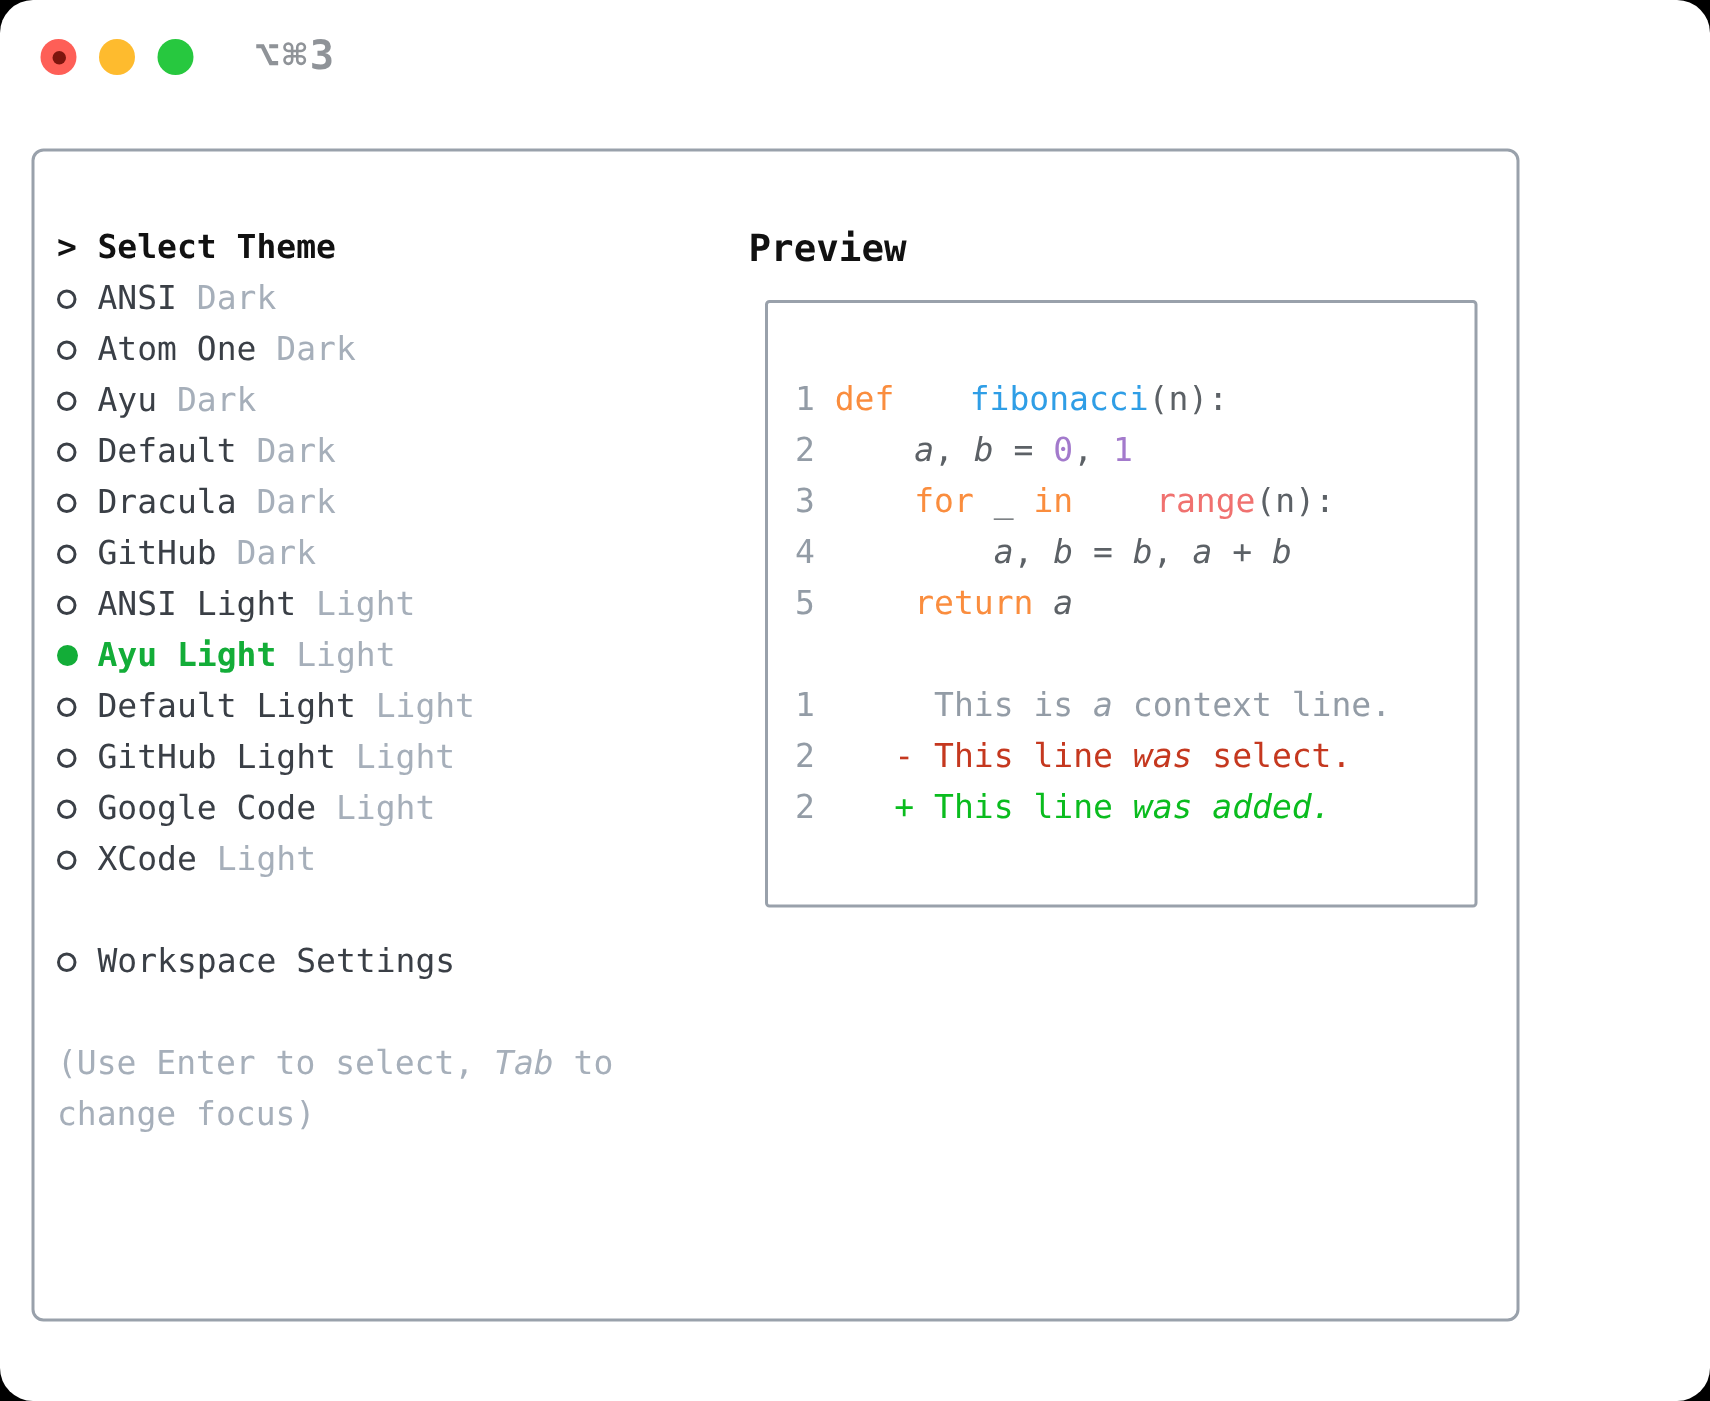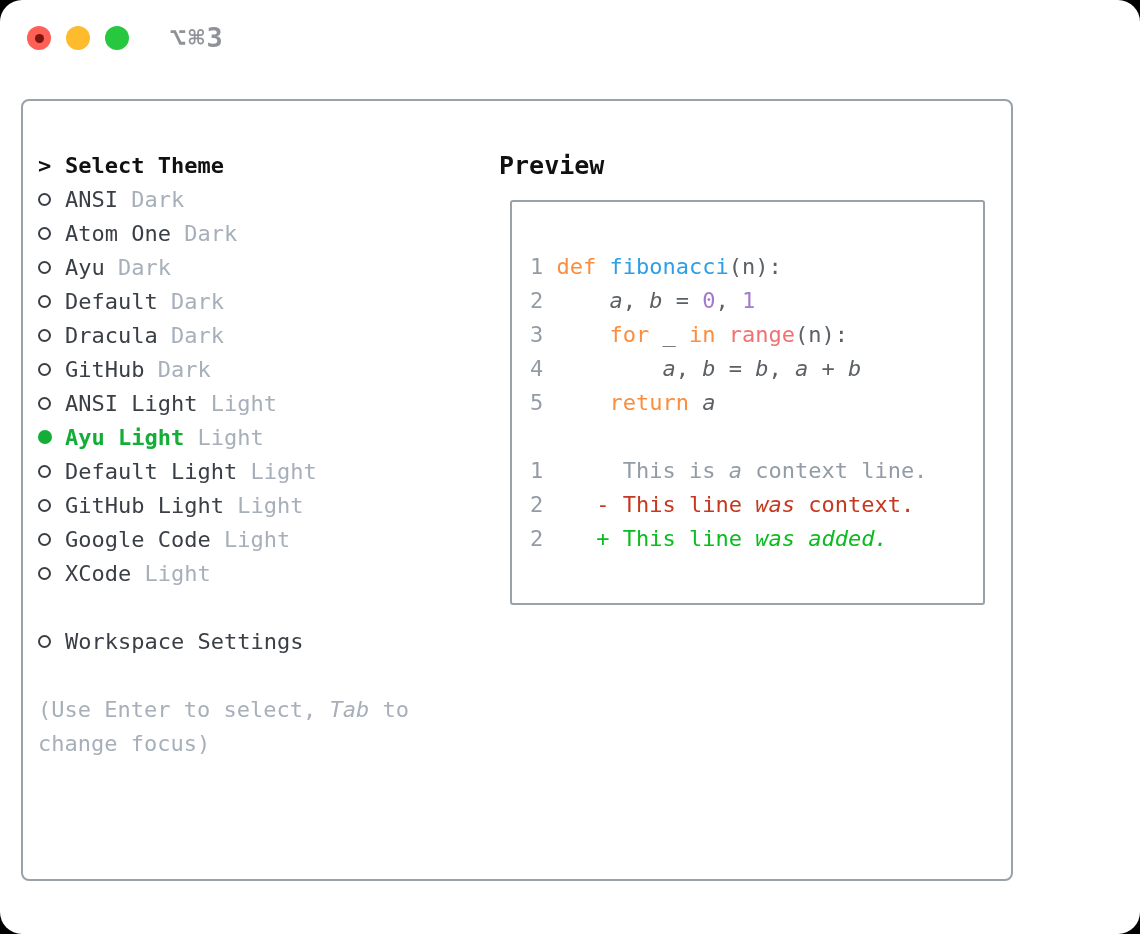--- a/index.html
+++ b/index.html
@@ -39,21 +39,21 @@
   .sel .iname{color:var(--green);font-weight:bold;}
   .hint{color:var(--muted);text-align:center;}
   .hint .it{font-style:italic;}
 
   
   .pv-title{position:absolute;left:476px;top:47px;height:34px;display:flex;align-items:center;font-size:25px;font-weight:bold;color:var(--head);}
   .pv-box{position:absolute;left:487px;top:99px;width:475px;height:405px;border:2px solid var(--border);border-radius:3px;background:#fff;}
   .code{position:absolute;left:18px;top:48px;}
   .cline{height:34px;line-height:34px;font-size:22px;white-space:pre;}
   .ln{color:var(--gutter);}
-  .tk-kw{color:var(--kw);margin-top:20px;} .tk-fn{color:var(--fn);} .tk-call{color:var(--call);}
+  .tk-kw{color:var(--kw);margin-top:20px;} .tk-fn{color:var(--fn);margin-left:37px;} .tk-call{color:var(--call);margin-left:42px;}
   .tk-num{color:var(--numc);} .tk-fg{color:var(--fg);}
   .tk-var{color:var(--fg);font-style:italic;}
   .tk-ctx{color:var(--gutter);margin-top:24px;} .tk-ctx-i{color:var(--gutter);font-style:italic;}
   .tk-del{color:var(--del);} .tk-del-i{color:var(--del);font-style:italic;}
   .tk-add{color:var(--add);} .tk-add-i{color:var(--add);font-style:italic;}
   .spacer{height:34px;}
 </style>
 </head>
 <body>
 
@@ -99,18 +99,18 @@
     <div class="pv-title">Preview</div>
     <div class="pv-box">
       <div class="code" id="code-preview">
           <div class="cline"><span class="ln">1 </span><span class="tk-kw">def</span><span class="tk-fg"> </span><span class="tk-fn">fibonacci</span><span class="tk-fg">(n):</span></div>
           <div class="cline"><span class="ln">2 </span><span class="tk-fg">    </span><span class="tk-var">a</span><span class="tk-fg">, </span><span class="tk-var">b</span><span class="tk-fg"> = </span><span class="tk-num">0</span><span class="tk-fg">, </span><span class="tk-num">1</span></div>
           <div class="cline"><span class="ln">3 </span><span class="tk-fg">    </span><span class="tk-kw">for</span><span class="tk-fg"> _ </span><span class="tk-kw">in</span><span class="tk-fg"> </span><span class="tk-call">range</span><span class="tk-fg">(n):</span></div>
           <div class="cline"><span class="ln">4 </span><span class="tk-fg">        </span><span class="tk-var">a</span><span class="tk-fg">, </span><span class="tk-var">b</span><span class="tk-fg"> = </span><span class="tk-var">b</span><span class="tk-fg">, </span><span class="tk-var">a</span><span class="tk-fg"> + </span><span class="tk-var">b</span></div>
           <div class="cline"><span class="ln">5 </span><span class="tk-fg">    </span><span class="tk-kw">return</span><span class="tk-fg"> </span><span class="tk-var">a</span></div>
           <div class="cline"><span class="ln"></span></div>
           <div class="cline"><span class="ln">1 </span><span class="tk-ctx">     This is </span><span class="tk-ctx-i">a</span><span class="tk-ctx"> context line.</span></div>
-          <div class="cline"><span class="ln">2 </span><span class="tk-del">   - This line </span><span class="tk-del-i">was</span><span class="tk-del"> context.</span></div>
+          <div class="cline"><span class="ln">2 </span><span class="tk-del">   - This line </span><span class="tk-del-i">was</span><span class="tk-del"> select.</span></div>
           <div class="cline"><span class="ln">2 </span><span class="tk-add">   + This line </span><span class="tk-add-i">was</span><span class="tk-add"> </span><span class="tk-add-i">added.</span></div>
         </div>
     </div>
   </div>
 </div>
 
 </body></html>

